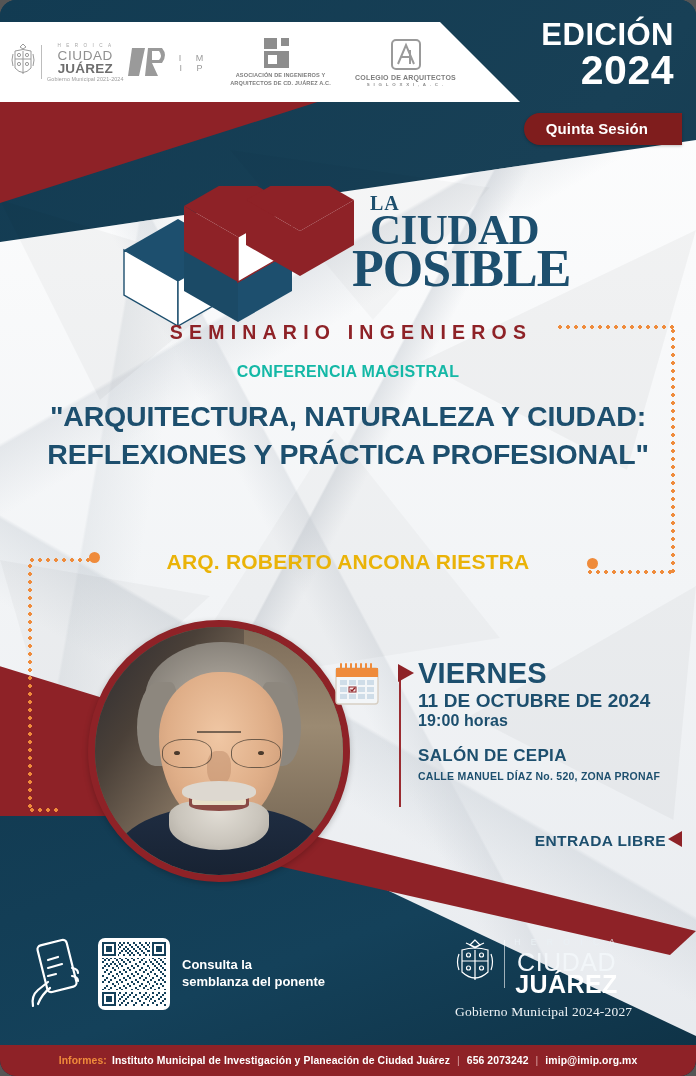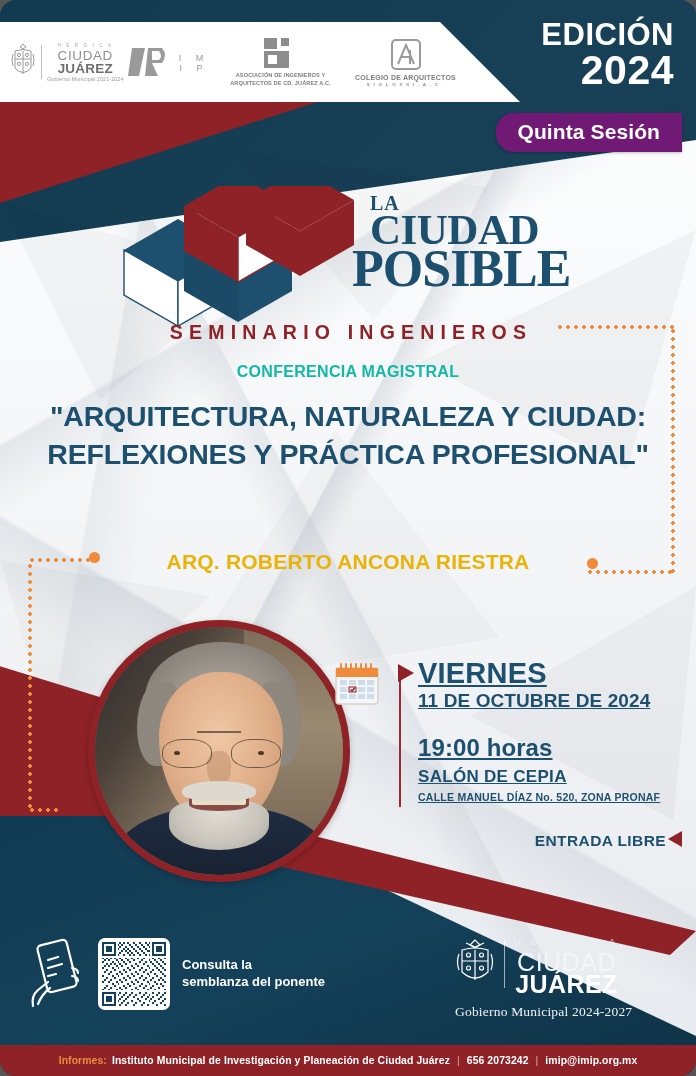--- a/index.html
+++ b/index.html
@@ -109,23 +109,23 @@
   
   .edicion{
     position:absolute; right:22px; top:20px; text-align:right; z-index:9;
     color:#ffffff; font-weight:bold; line-height:.95;
   }
   .edicion .e1{ font-size:31px; letter-spacing:.5px; }
   .edicion .e2{ font-size:41px; letter-spacing:.5px; margin-top:2px; }
 
   .sesion-badge{
     position:absolute; right:14px; top:113px; z-index:9;
-    background:#701a75; color:#fff;
-    font-size:21px; font-weight:bold;
-    padding:7px 22px 8px 22px;
+    background:#7f1d1d; color:#fff;
+    font-size:15px; font-weight:bold;
+    padding:7px 34px 8px 22px;
     border-radius:18px 0 0 18px;
     box-shadow:0 1px 3px rgba(0,0,0,.25);
     letter-spacing:.1px;
   }
 
   
   .brand{ position:absolute; left:118px; top:186px; width:460px; height:150px; z-index:10; }
   .brand-words{ position:absolute; left:252px; top:6px; color:#1d4f6e; font-family:"Liberation Serif", serif; }
   .brand-la{ font-size:20px; font-weight:bold; letter-spacing:1px; }
   .brand-ciudad{ font-size:43px; font-weight:bold; letter-spacing:-.5px; line-height:.92; margin-top:-5px; }
@@ -201,25 +201,25 @@
     background:radial-gradient(ellipse at 50% 20%, #e2ded6 0%, #c9c4bb 60%, #a9a49b 100%);
     border-radius:30% 30% 52% 52%; }
   .p-nose{ position:absolute; left:45%; top:50%; width:10%; height:14%;
     background:rgba(190,140,105,.5); border-radius:40% 40% 50% 50%; }
 
   
   .cal-icon{ position:absolute; left:334px; top:662px; width:46px; height:44px; z-index:10; }
   .marker{ position:absolute; left:398px; top:664px; z-index:10; }
   .vline{ position:absolute; left:399px; top:672px; width:1.6px; height:135px; background:#9a2b30; z-index:9; }
 
-  .details{ position:absolute; left:418px; top:658px; z-index:10; color:#1d4f6e;text-decoration:underline; }
+  .details{ position:absolute; left:418px; top:658px; z-index:10; color:#1d4f6e; }
   .d-day{ font-size:29px; font-weight:bold; letter-spacing:.2px; line-height:1.05; }
   .d-date{ font-size:19px; font-weight:bold; letter-spacing:.1px; margin-top:2px; }
-  .d-time{ font-size:24px; font-weight:bold; margin-top:22px; letter-spacing:.1px; }
-  .d-place{ font-size:17px; font-weight:bold; margin-top:5px; letter-spacing:.3px; }
+  .d-time{ font-size:16px; font-weight:bold; margin-top:0; letter-spacing:.1px; }
+  .d-place{ font-size:17px; font-weight:bold; margin-top:16px; letter-spacing:.3px; }
   .d-addr{ font-size:10.5px; font-weight:bold; margin-top:4px; letter-spacing:.25px; }
 
   .entrada{ position:absolute; right:30px; top:832px; z-index:10;
     color:#1d4f6e; font-size:15.5px; font-weight:bold; letter-spacing:.4px; }
   .entrada-arrow{ position:absolute; right:14px; top:831px; z-index:10; }
 
   
   .qr-block{ position:absolute; left:28px; top:938px; z-index:10; display:flex; align-items:center; gap:12px; }
   .hand-icon{ width:58px; height:72px; }
   .qr{ width:72px; height:72px; background:#ffffff; border-radius:7px; padding:4px; }

